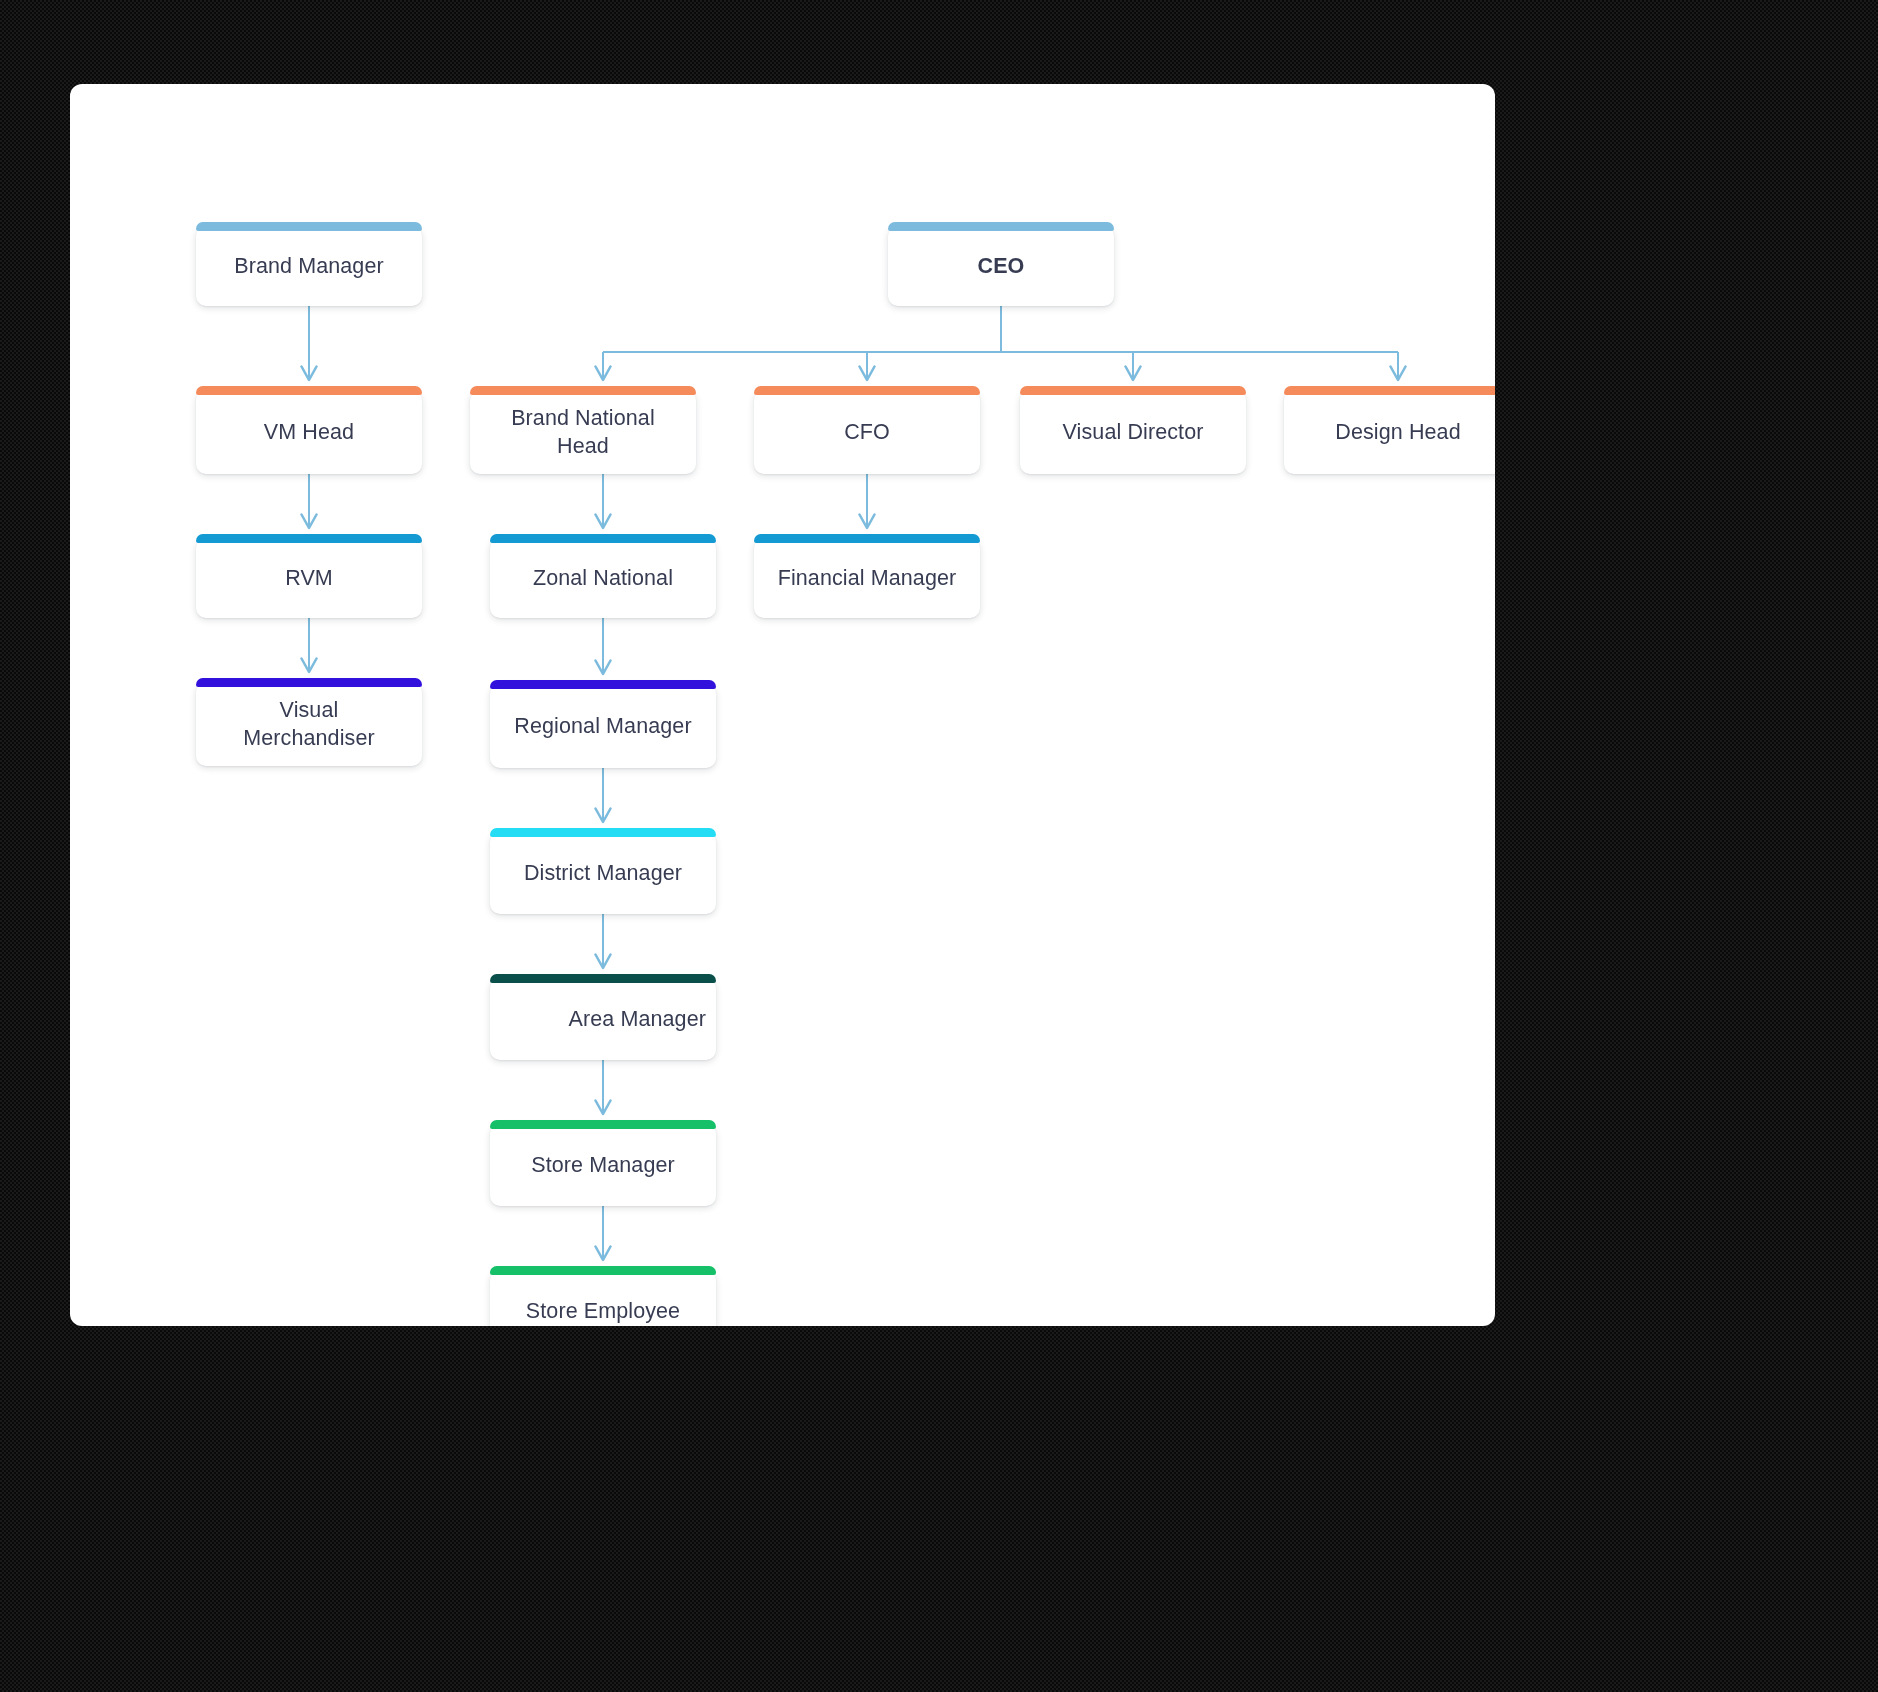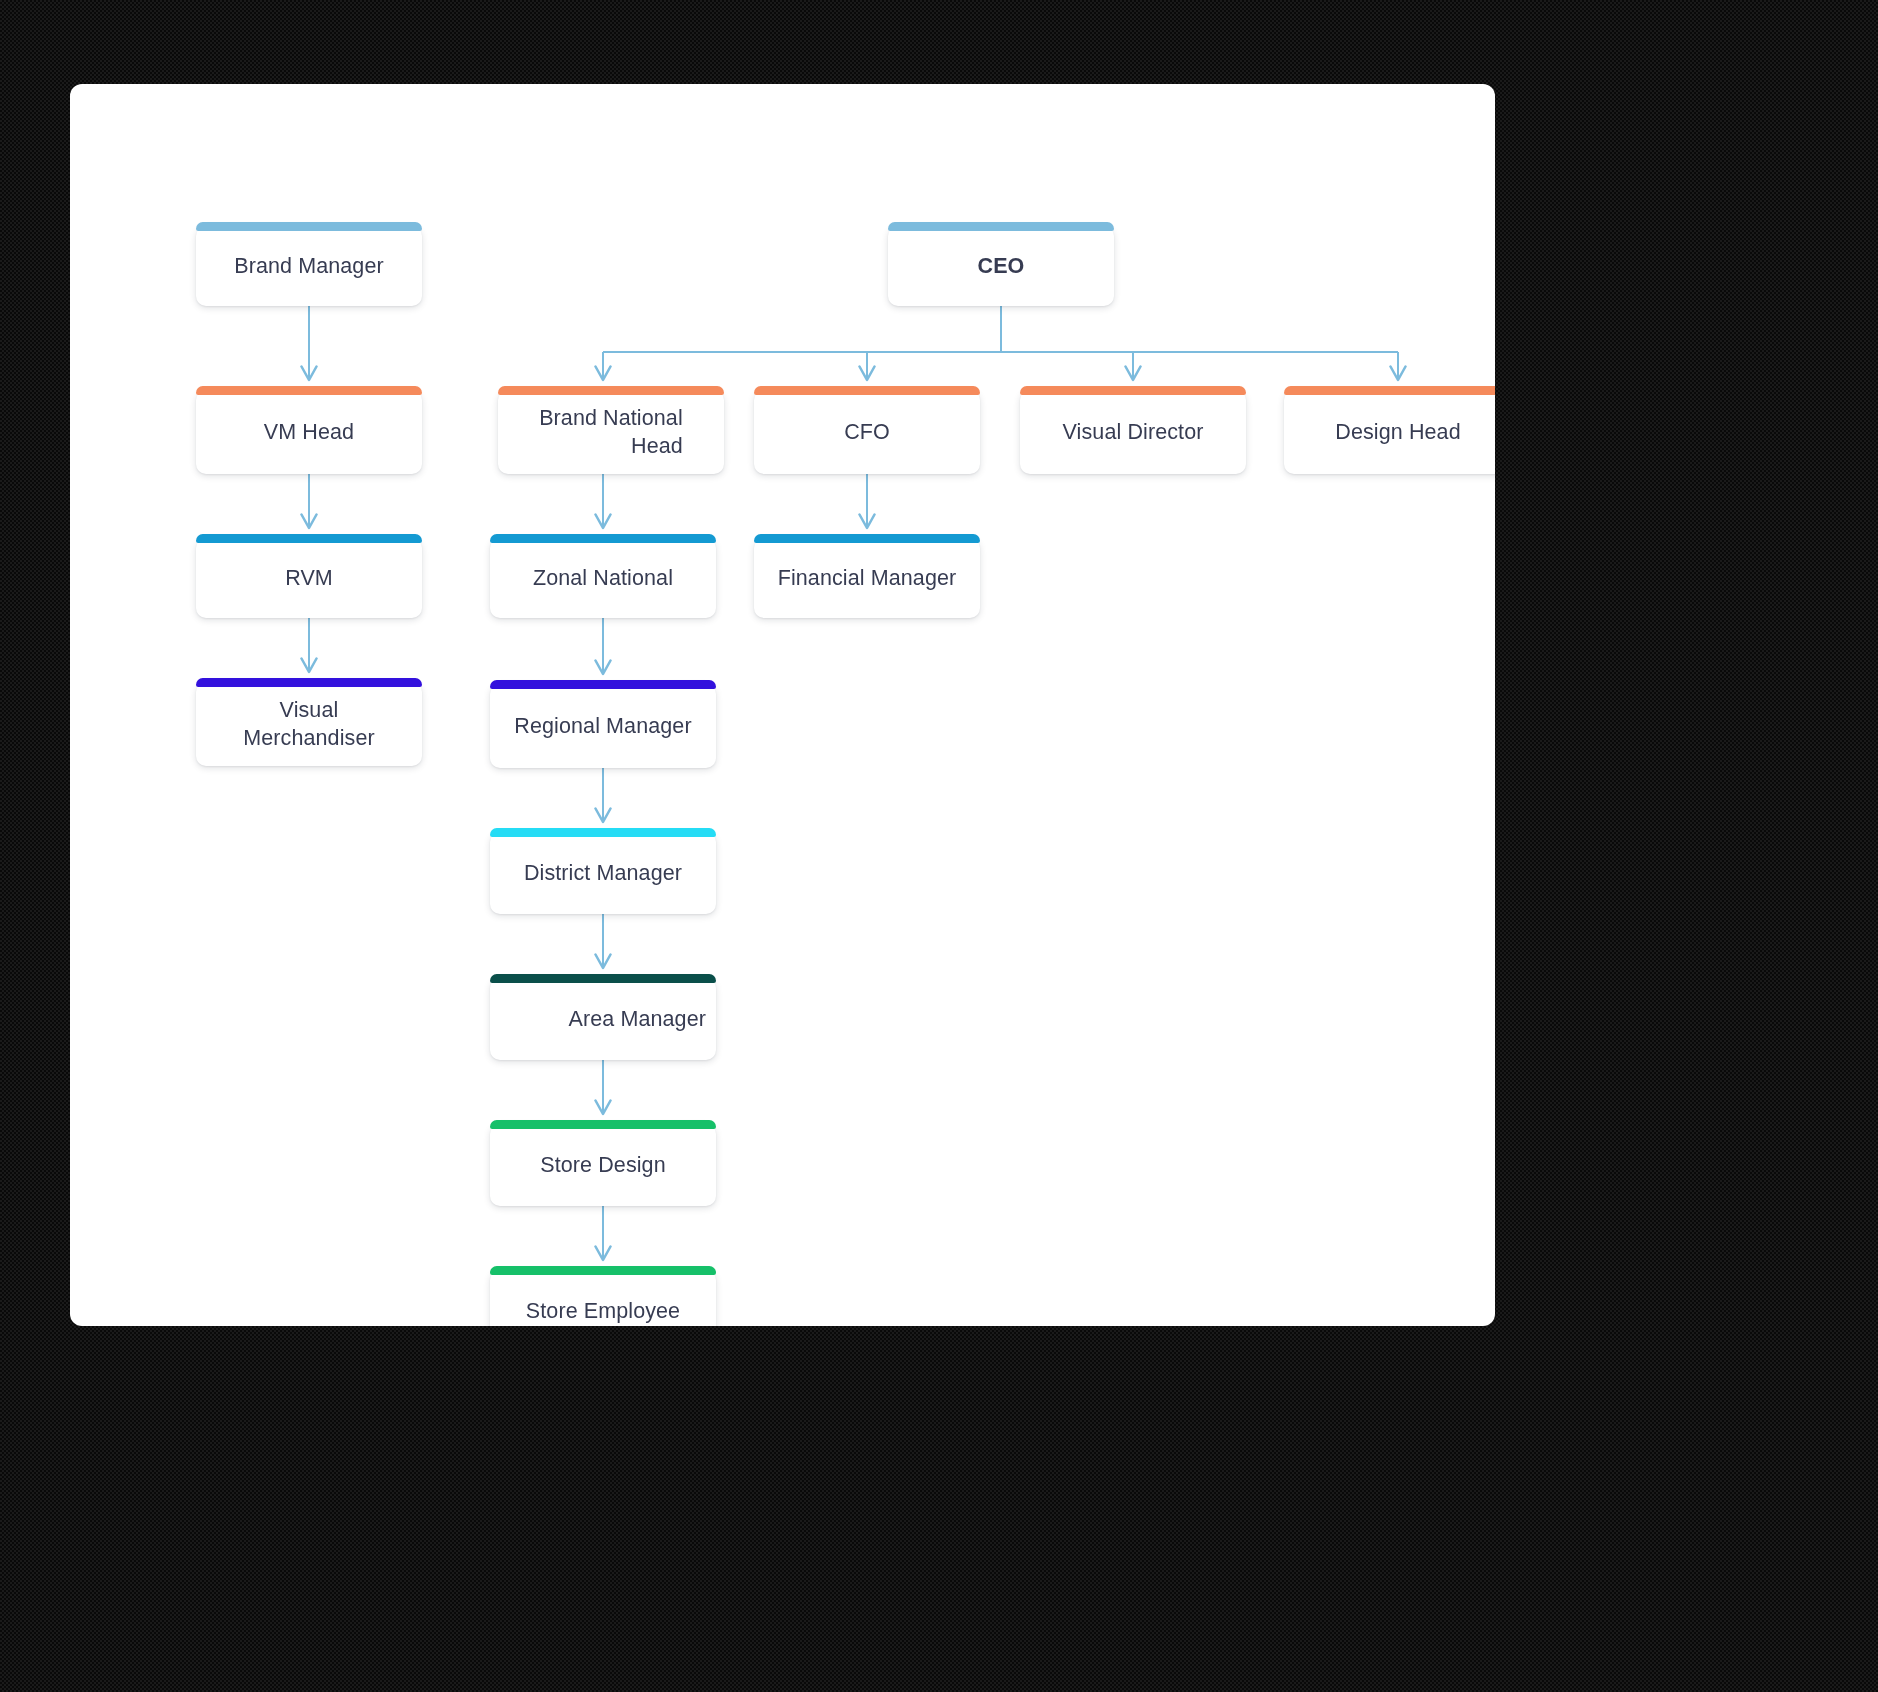--- a/index.html
+++ b/index.html
@@ -118,21 +118,21 @@
           <div class="label">Brand Manager</div>
         </div>
         <div class="node" style="left: 818px; top: 142px; width: 226px; height: 80px; font-weight: bold;">
           <div class="cap" style="background: rgb(124, 187, 221);"></div>
           <div class="label">CEO</div>
         </div>
         <div class="node" style="left: 126px; top: 306px; width: 226px; height: 84px;">
           <div class="cap" style="background: rgb(245, 138, 91);"></div>
           <div class="label">VM Head</div>
         </div>
-        <div class="node" style="left: 428px; top: 306px; width: 226px; height: 84px; text-align: right;">
+        <div class="node" style="left: 400px; top: 306px; width: 226px; height: 84px;">
           <div class="cap" style="background: rgb(245, 138, 91);"></div>
           <div class="label">Brand National
 Head</div>
         </div>
         <div class="node" style="left: 684px; top: 306px; width: 226px; height: 84px;">
           <div class="cap" style="background: rgb(245, 138, 91);"></div>
           <div class="label">CFO</div>
         </div>
         <div class="node" style="left: 950px; top: 306px; width: 226px; height: 84px;">
           <div class="cap" style="background: rgb(245, 138, 91);"></div>
@@ -166,21 +166,21 @@
         <div class="node" style="left: 420px; top: 748px; width: 226px; height: 82px;">
           <div class="cap" style="background: rgb(37, 220, 245);"></div>
           <div class="label">District Manager</div>
         </div>
         <div class="node" style="left: 420px; top: 894px; width: 226px; height: 82px; justify-content: flex-end;">
           <div class="cap" style="background: rgb(10, 79, 74);"></div>
           <div class="label">Area Manager</div>
         </div>
         <div class="node" style="left: 420px; top: 1040px; width: 226px; height: 82px;">
           <div class="cap" style="background: rgb(22, 192, 105);"></div>
-          <div class="label">Store Design</div>
+          <div class="label">Store Manager</div>
         </div>
         <div class="node" style="left: 420px; top: 1186px; width: 226px; height: 82px;">
           <div class="cap" style="background: rgb(22, 192, 105);"></div>
           <div class="label">Store Employee</div>
         </div>
       </div>
   </div>
 </div>
 
 </body></html>

